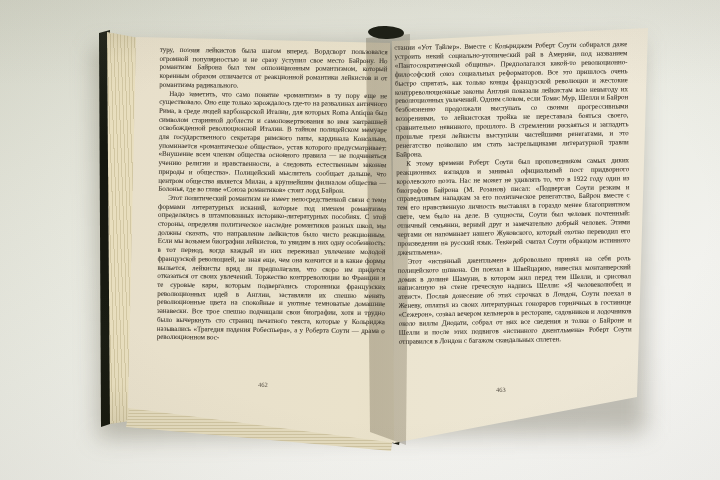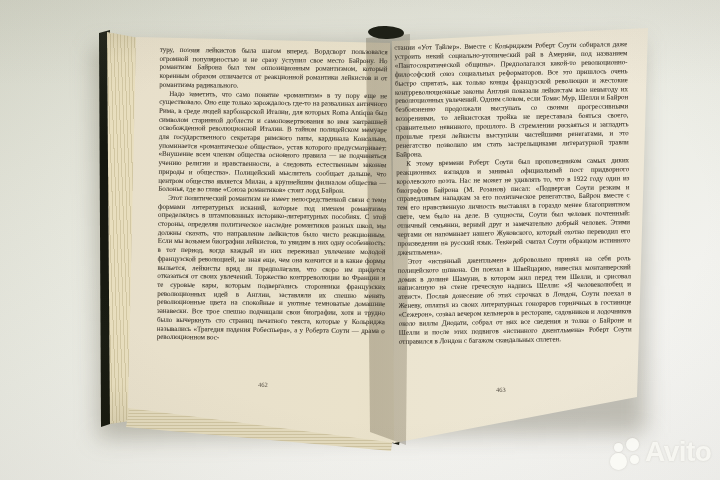--- a/index.html
+++ b/index.html
@@ -105,21 +105,14 @@
 
   <div class="page-text text-right">
     <p class="cont">стании «Уот Тайлер». Вместе с Кольриджем Роберт Соути собирался даже устроить некий социально-утопический рай в Америке, под названием «Пантосократической общины». Предполагался какой-то революционно-философский союз социальных реформаторов. Все это пришлось очень быстро спрятать, как только концы французской революции и жестокие контрреволюционные законы Англии показали лейкистам всю невыгоду их революционных увлечений. Одним словом, если Томас Мур, Шелли и Байрон безбоязненно продолжали выступать со своими прогрессивными воззрениями, то лейкистская тройка не переставала бояться своего, сравнительно невинного, прошлого. В стремлении раскаяться и загладить прошлые грехи лейкисты выступили чистейшими ренегатами, и это ренегатство позволило им стать застрельщиками литературной травли Байрона.</p>
     <p>К этому времени Роберт Соути был проповедником самых диких реакционных взглядов и занимал официальный пост придворного королевского поэта. Нас не может не удивлять то, что в 1922 году один из биографов Байрона (М. Розанов) писал: «Подвергая Соути резким и справедливым нападкам за его политическое ренегатство, Байрон вместе с тем его нравственную личность выставлял в гораздо менее благоприятном свете, чем было на деле. В сущности, Соути был человек почтенный: отличный семьянин, верный друг и замечательно добрый человек. Этими чертами он напоминает нашего Жуковского, который охотно переводил его произведения на русский язык. Теккерей считал Соути образцом истинного джентльмена».</p>
     <p>Этот «истинный джентльмен» добровольно принял на себя роль полицейского шпиона. Он поехал в Швейцарию, навестил монтанверский домик в долине Шамуни, в котором жил перед тем Шелли, и срисовал написанную на стене греческую надпись Шелли: «Я человеколюбец и атеист». Послав донесение об этих строчках в Лондон, Соути поехал в Женеву, оплатил из своих литературных гонораров горничных в гостинице «Сежерон», созвал вечером кельнеров в ресторане, садовников и лодочников около виллы Диодати, собрал от них все сведения и толки о Байроне и Шелли и после этих подвигов «истинного джентльмена» Роберт Соути отправился в Лондон с багажом скандальных сплетен.</p>
   </div>
   <div class="pageno pageno-right">463</div>
 
   <div class="layer vignette"></div>
 
-  <div class="watermark">
-    <span class="wm-dot wm-d1"></span>
-    <span class="wm-dot wm-d2"></span>
-    <span class="wm-dot wm-d3"></span>
-    <span class="wm-dot wm-d4"></span>
-    <span class="wm-text">Avito</span>
-  </div>
 
 </div>
 
 </body></html>

